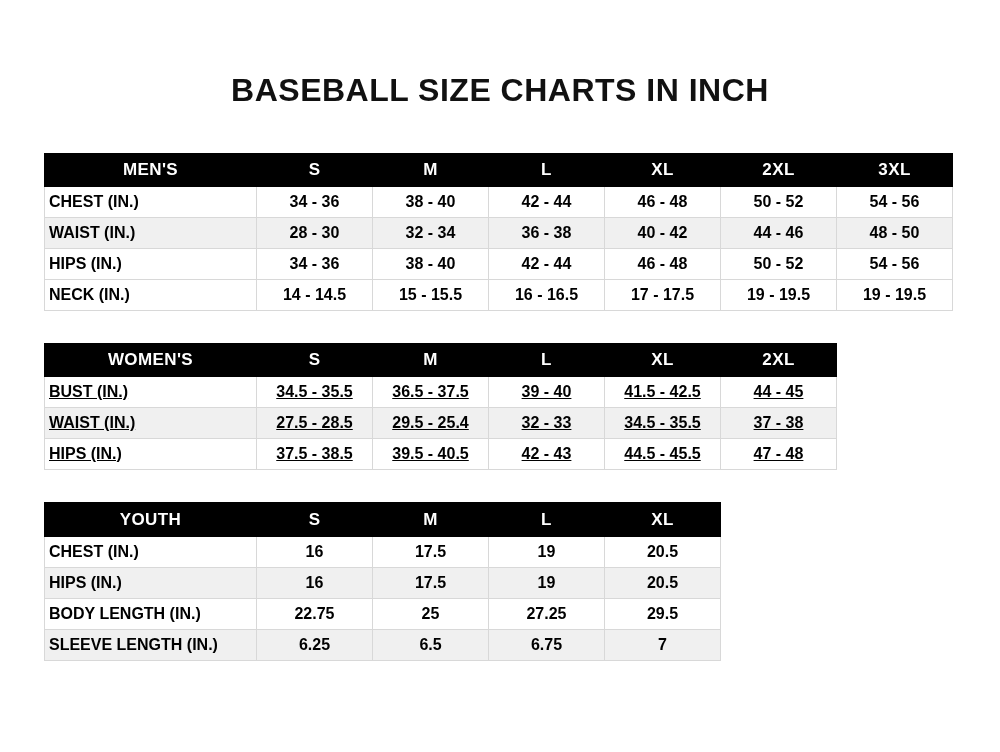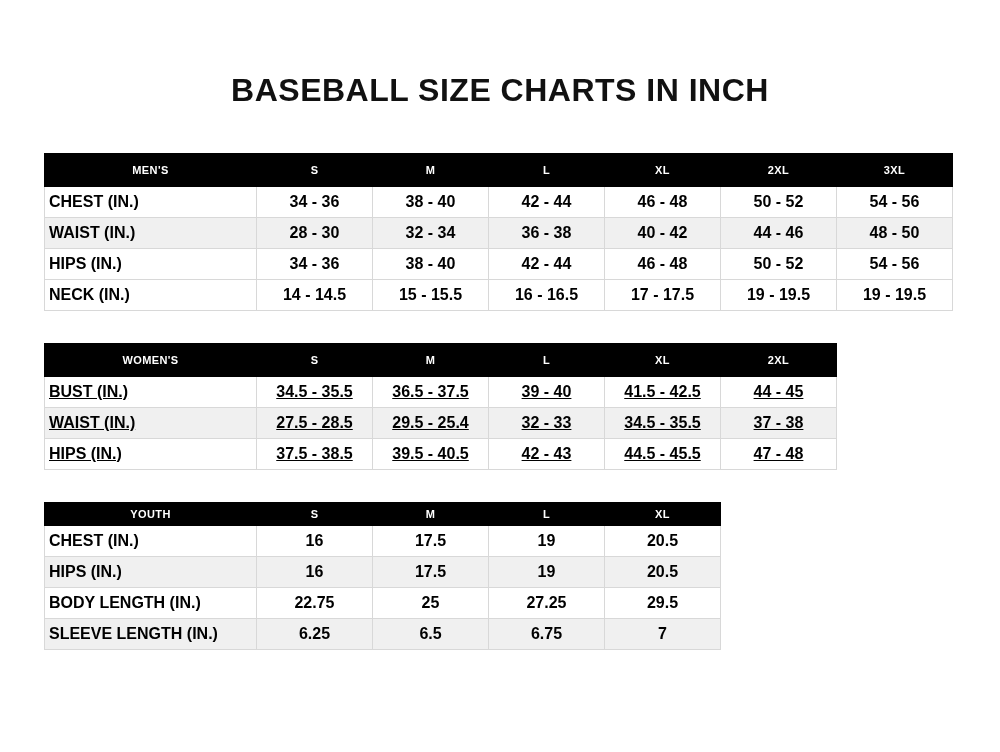--- a/index.html
+++ b/index.html
@@ -47,21 +47,21 @@
     padding: 0 4px;
     white-space: nowrap;
     background: #ffffff;
     box-sizing: border-box;
   }
   thead td, thead th {
     background: #000000;
     color: #ffffff;
     border: 1px solid #000000;
     height: 33px;
-    font-size: 11px;
+    font-size: 17px;
     letter-spacing: 0.4px;
   }
   tbody tr.alt td {
     background: #f0f0f0;
     margin-left: 16px;
   }
   .label-col {
     text-align: left;
   }
   
@@ -84,21 +84,21 @@
   #womens-table col.c5 { width: 116px; }
 
   
   #youth-table { width: 676px; margin-top: 32px; }
   #youth-table col.c0 { width: 212px; }
   #youth-table col.c1,
   #youth-table col.c2,
   #youth-table col.c3,
   #youth-table col.c4 { width: 116px; }
 
-  #youth-table thead td { height: 23px; margin-left: 22px; }
+  #youth-table thead td { height: 34px; margin-left: 22px; }
   #youth-table td { height: 31px; }
 </style>
 </head>
 <body>
 
 <div class="page">
 
   <h1 class="title">BASEBALL SIZE CHARTS IN INCH</h1>
 
   <div class="tables">

